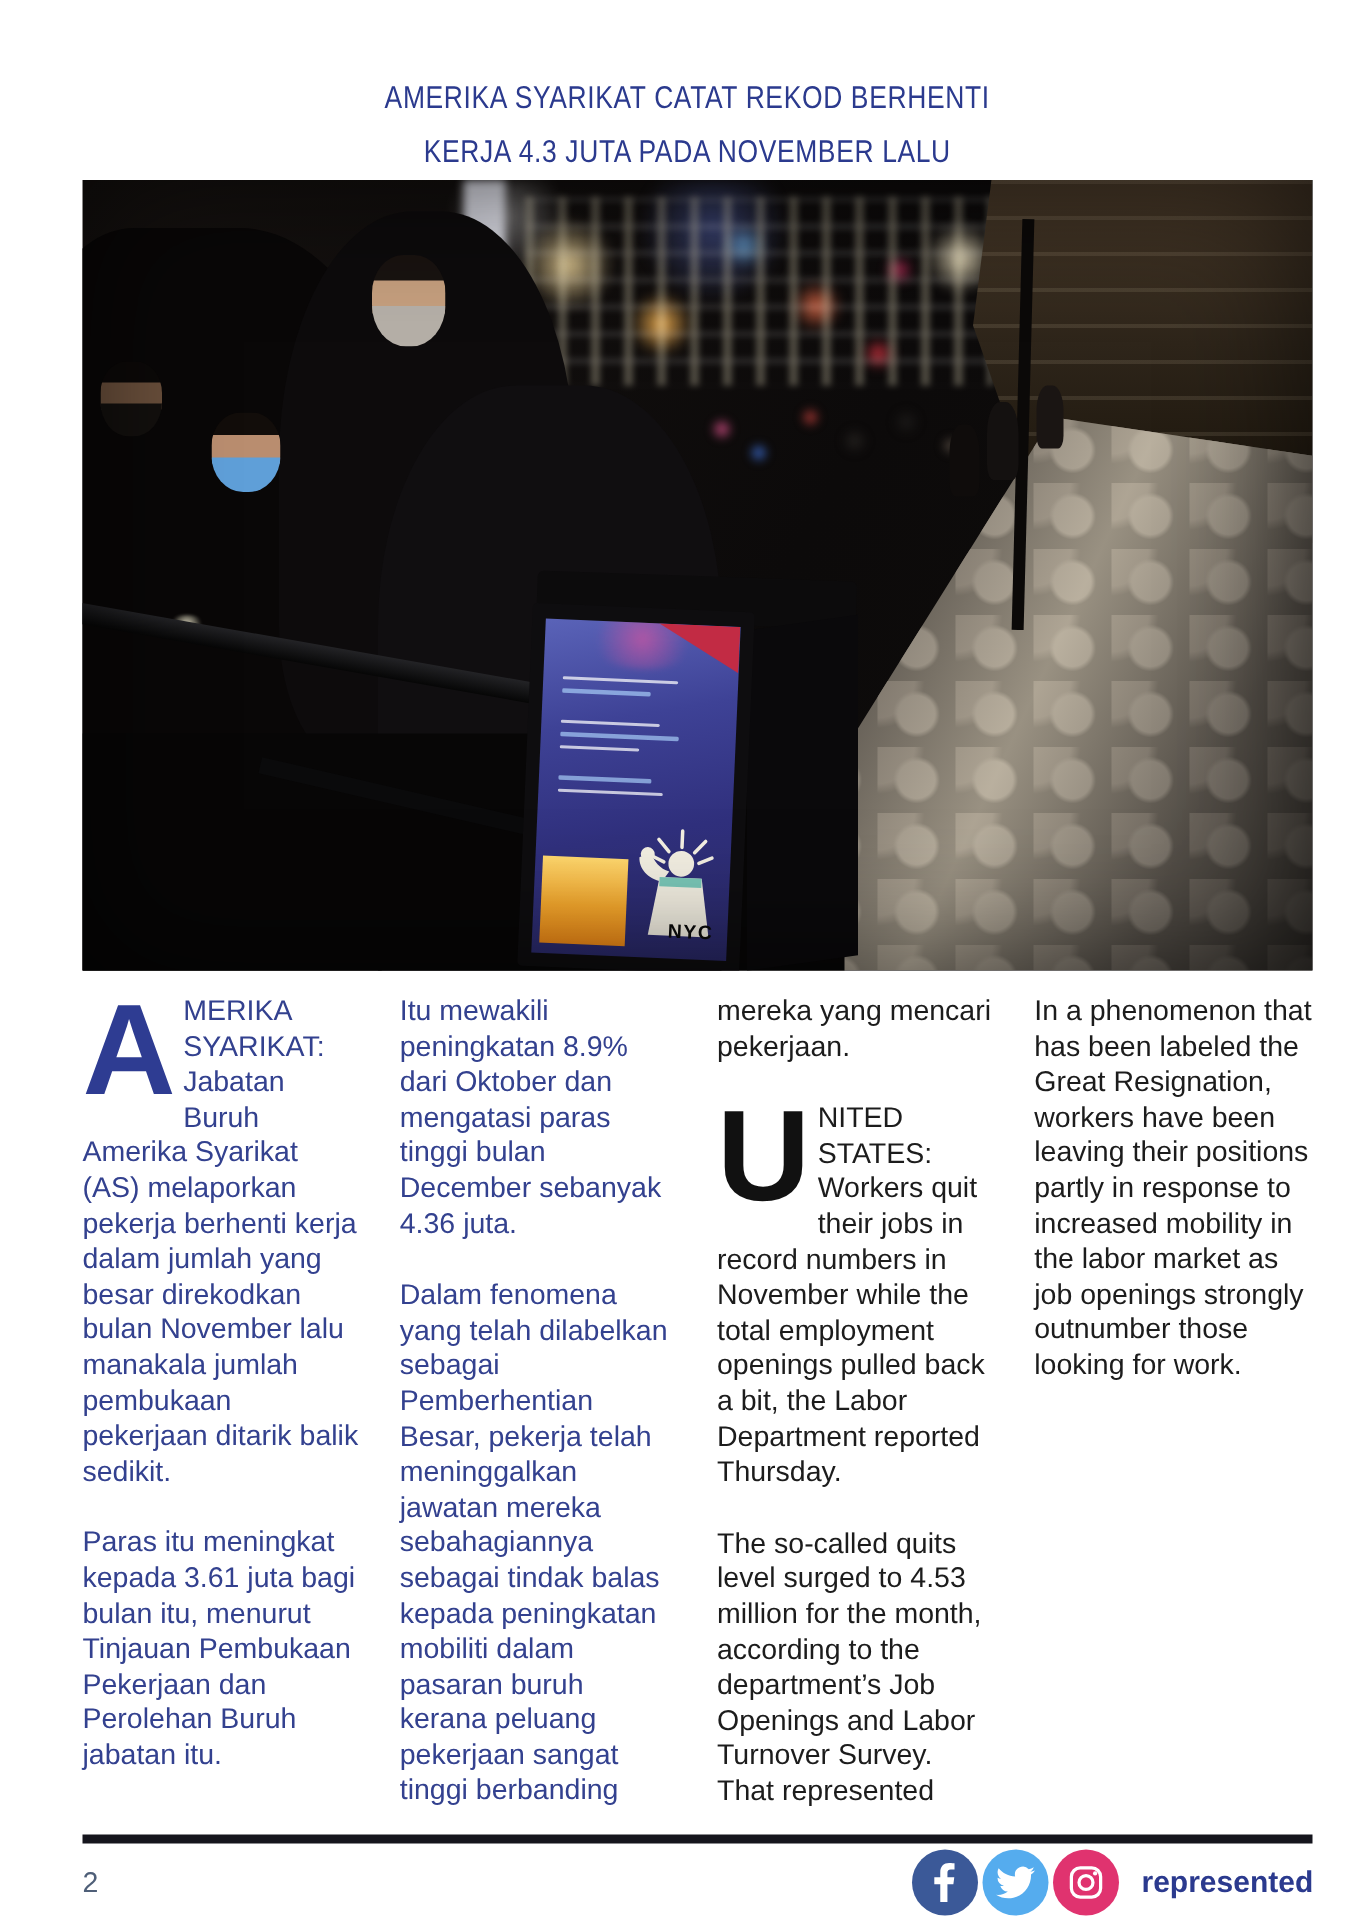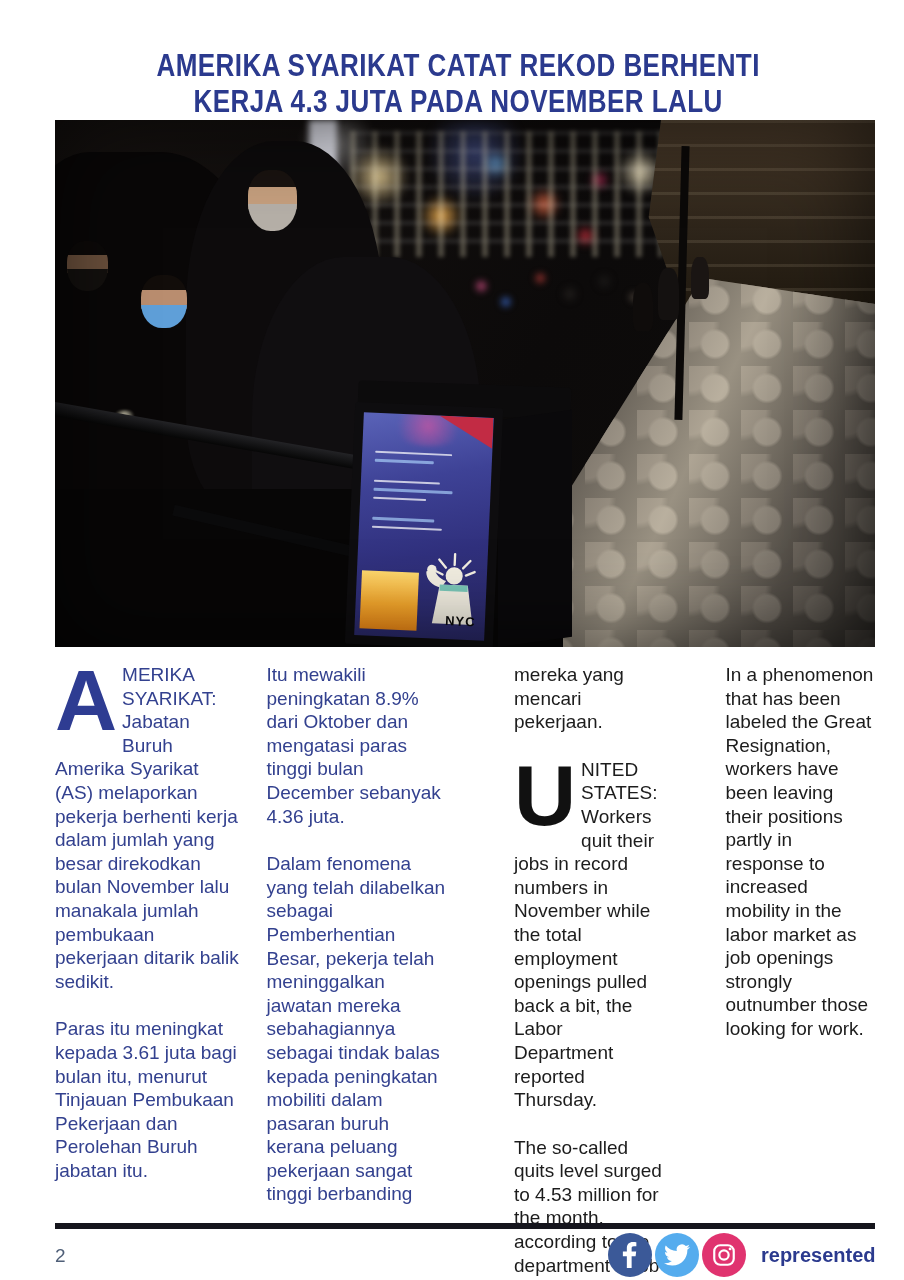--- a/index.html
+++ b/index.html
@@ -1,21 +1,21 @@
 <!DOCTYPE html>
 <html><head>
 <meta charset="utf-8">
 <style>
   * { margin:0; padding:0; box-sizing:border-box; }
   html,body { width:904px; height:1280px; background:#ffffff; font-family:"Liberation Sans", sans-serif; }
   .page { position:relative; width:904px; height:1280px; background:#fff; overflow:hidden; }
 
   
   .headline { padding-top:48px; text-align:center; color:#2b3a8e; }
-  .headline .hl-line { display:block; font-weight:700; font-size:31px; line-height:36px; letter-spacing:.5px;margin-left:13px; }
+  .headline .hl-line { display:block; font-weight:400; font-size:21px; line-height:36px; letter-spacing:.5px;margin-left:13px; }
   .headline .hl-inner { display:inline-block; transform:scaleX(.84); transform-origin:center; white-space:nowrap; }
 
   
   .photo { position:absolute; left:55px; top:120px; width:820px; height:527px;
            background:linear-gradient(120deg,#161210 0%,#0c0a0a 55%,#0f0d0b 100%); overflow:hidden; }
   .photo * { position:absolute; }
   .ph-lights { left:16%; top:0; width:84%; height:38%; filter:blur(4px);
     background-image:
       radial-gradient(circle 30px at 18% 40%, rgba(255,255,255,.95), transparent 62%),
       radial-gradient(circle 44px at 28% 28%, rgba(255,228,165,.85), transparent 70%),
@@ -104,21 +104,21 @@
     background:linear-gradient(180deg,#ffd86e 0%,#f6a92d 55%,#ef8a17 100%); }
   .poster .statue { right:2%; bottom:3%; width:60%; height:42%; }
   .poster .nyc { right:7%; bottom:5%; color:#0a0a0a; font-weight:800; font-size:13px; letter-spacing:1px; }
   .photo .vignette { inset:0; box-shadow:inset 0 0 90px rgba(0,0,0,.65); }
 
   
   .article { position:absolute; left:55px; top:663px; width:820px;
     display:grid; grid-template-columns:repeat(4,1fr); column-gap:26px; }
   .col p { font-size:19px; line-height:23.6px; margin:0 0 24px 0; }
   .col.blue p, p.bluep { color:#33418f; }
-  .col.black p, p.blackp { color:#1c1c1c;margin-left:36px; }
+  .col.black p, p.blackp { color:#1c1c1c; }
   .dropcap { float:left; font-size:86px; line-height:.78; padding:4px 5px 0 0; font-weight:700; }
   .dc-blue { color:#2e3c92; }
   .dc-black { color:#111111; }
 
   
   .rule { position:absolute; left:55px; top:1223px; width:820px; height:6px; background:#15151d; }
   .pagenum { position:absolute; left:55px; top:1245px; font-size:19px; color:#4f5f78; }
   .social { position:absolute; left:608px; top:1233px; display:flex; align-items:center; gap:3px; }
   .sicon { width:44px; height:44px; border-radius:50%; display:flex; align-items:center; justify-content:center; }
   .sicon svg { width:26px; height:26px; display:block; }

